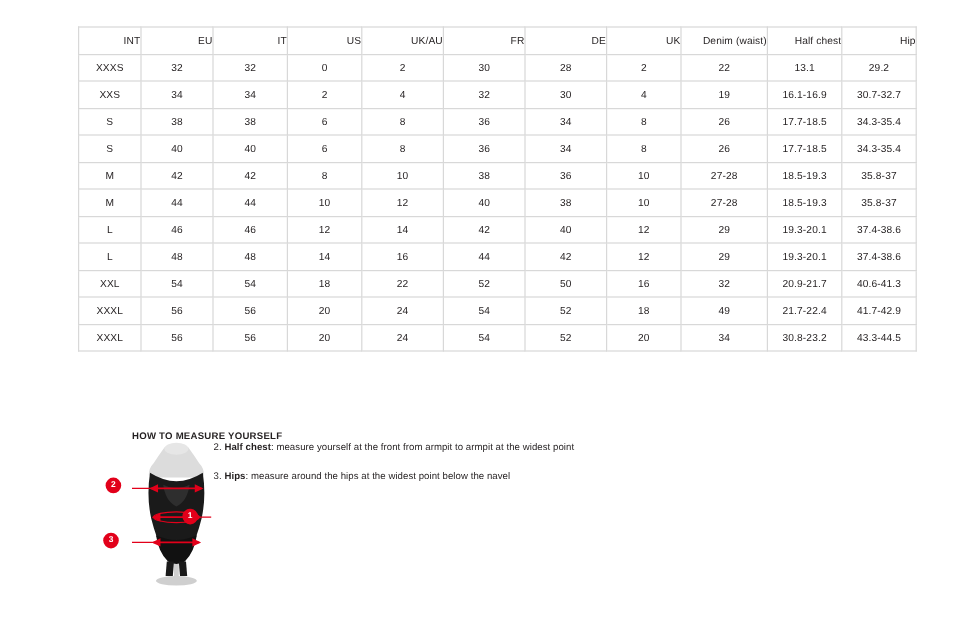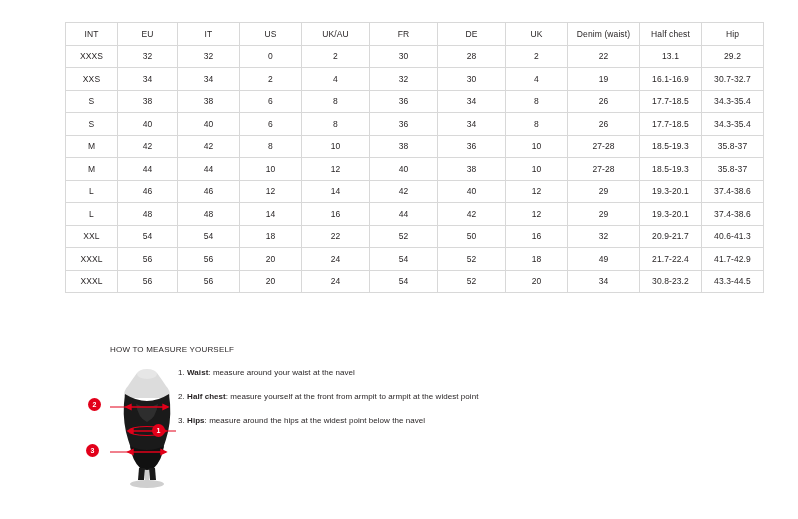--- a/index.html
+++ b/index.html
@@ -40,41 +40,42 @@
     vertical-align: middle;
     font-size: 8.5px;
     font-weight: normal;
     color: #231f20;
     padding: 0;
     letter-spacing: 0.1px;
   }
   table.size-table thead th {
     font-size: 8.5px;
     font-weight: normal;
+    text-align: right;
   }
   
   col.c0 { width: 52px; }
   col.c1 { width: 60px; }
   col.c2 { width: 62px; }
   col.c3 { width: 62px; }
   col.c4 { width: 68px; }
   col.c5 { width: 68px; }
   col.c6 { width: 68px; }
   col.c7 { width: 62px; }
   col.c8 { width: 72px; }
   col.c9 { width: 62px; }
   col.c10 { width: 62px; }
 
   
   .howto-title {
     position: absolute;
     left: 65px;
-    top: 345px;
+    top: 359px;
     font-size: 8px;
-    font-weight: normal;
+    font-weight: bold;
     letter-spacing: 0.2px;
     color: #231f20;
     padding-left: 45px;
   }
   .figure {
     position: absolute;
     left: 92px;
     top: 368px;
     width: 110px;
     height: 122px;
@@ -337,24 +338,20 @@
       <line x1="36" y1="84" x2="18" y2="84" stroke="#e2001a" stroke-width="1"></line>
     </svg>
   </div>
 
   <div class="marker m1">1</div>
   <div class="marker m2">2</div>
   <div class="marker m3">3</div>
 
   <div class="steps">
     <div class="step">
-      <span>1.</span>
-      <b>Waist</b><span>: measure around your waist at the navel</span>
-    </div>
-    <div class="step">
       <span>2.</span>
       <b>Half chest</b><span>: measure yourself at the front from armpit to armpit at the widest point</span>
     </div>
     <div class="step">
       <span>3.</span>
       <b>Hips</b><span>: measure around the hips at the widest point below the navel</span>
     </div>
   </div>
 
 </div>

